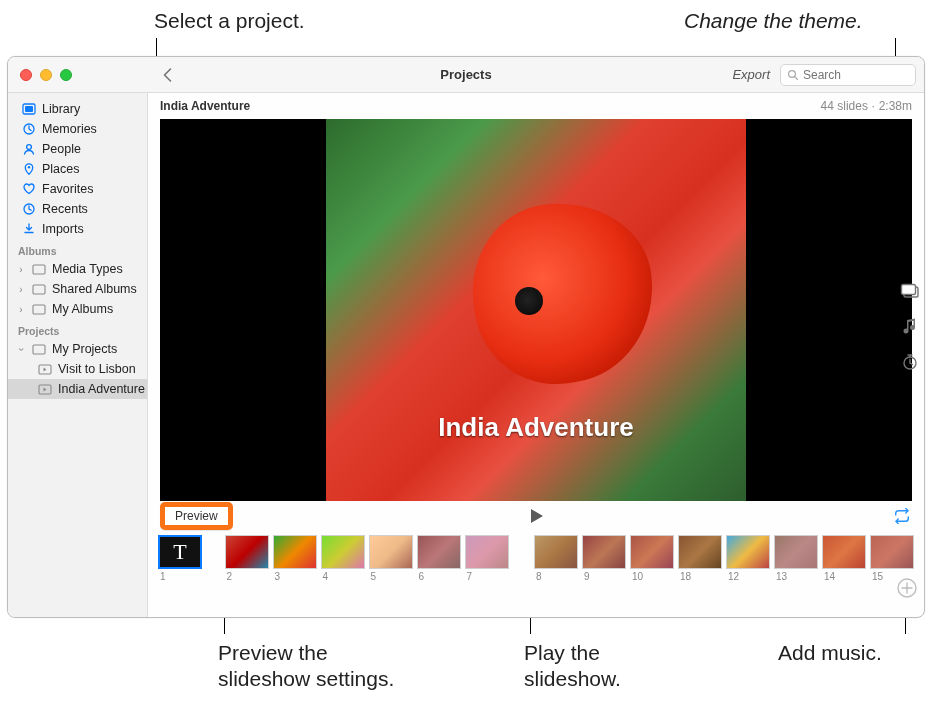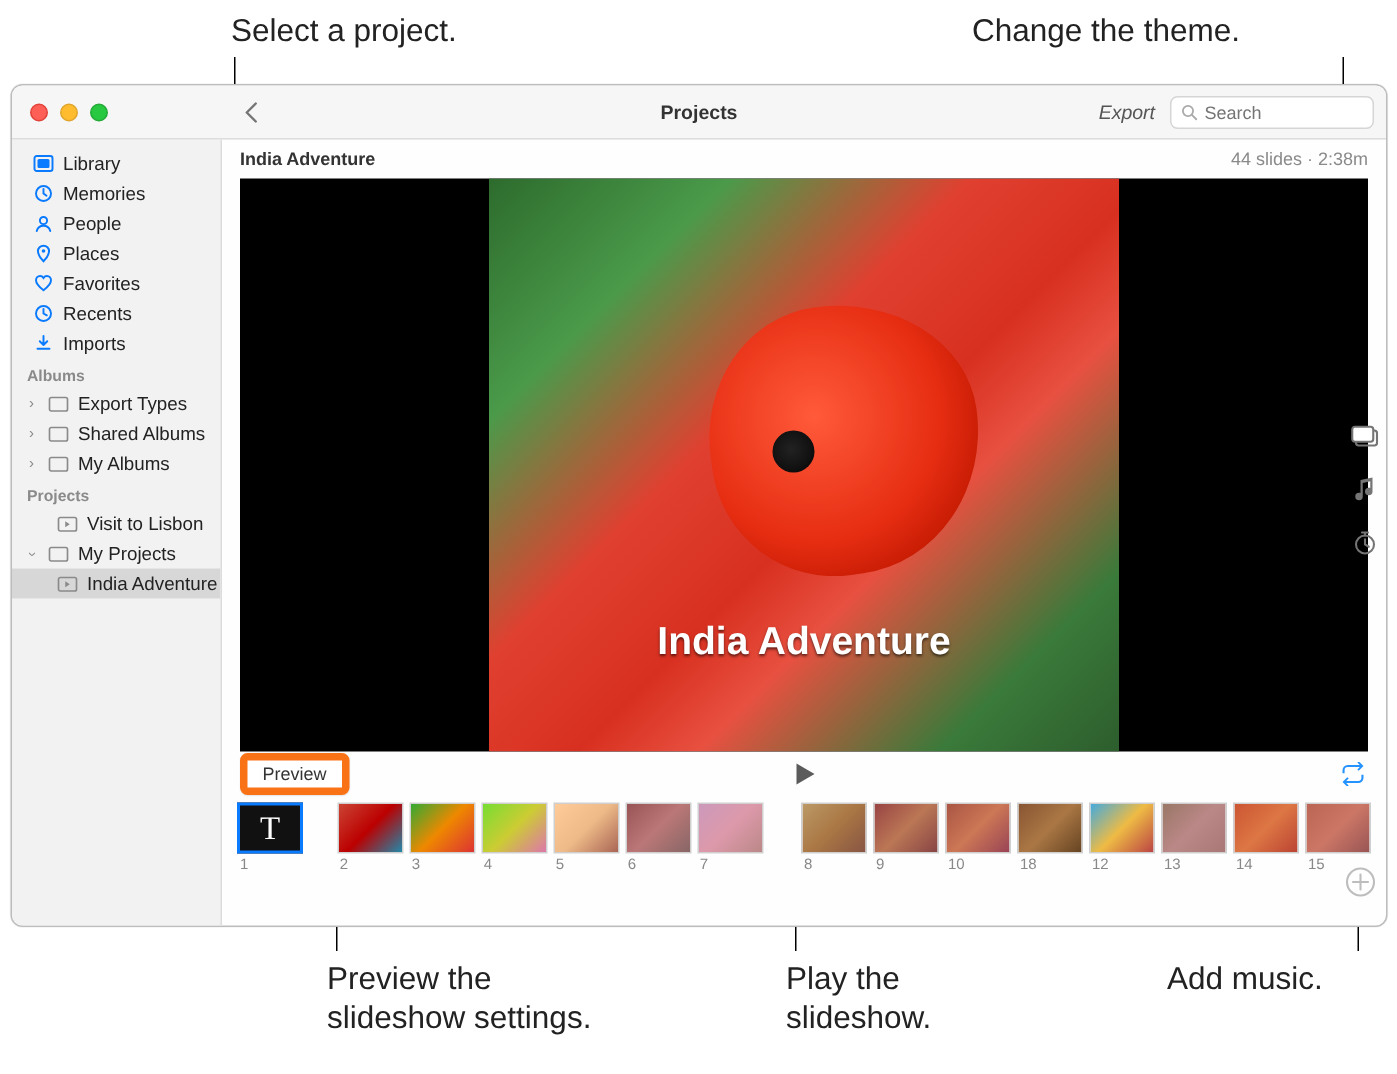--- a/index.html
+++ b/index.html
@@ -283,21 +283,21 @@
     bottom: 18px;
     color: #9a9a9a;
   }
 
   svg { display: block; }
 </style>
 </head>
 <body>
 
 <div class="callout" style="left:154px; top:8px;">Select a project.</div>
-<div class="callout" style="left:648px; top:8px;">Change the theme.</div>
+<div class="callout" style="left:684px; top:8px;font-style:italic;">Change the theme.</div>
 
 <div class="callout" style="left:218px; top:640px;">
   <div>Preview the</div>
   <div>slideshow settings.</div>
 </div>
 <div class="callout" style="left:524px; top:640px;">
   <div>Play the</div>
   <div>slideshow.</div>
 </div>
 <div class="callout" style="left:778px; top:640px;">Add music.</div>
@@ -406,21 +406,21 @@
       </div>
 
       <div class="sb-header">Albums</div>
       <div class="sb-item indent1">
         <span class="sb-chev">›</span>
         <span class="box-icon">
           <svg width="14" height="11" viewBox="0 0 14 11">
               <rect x="1" y="1" width="12" height="9" rx="1.2" stroke="#8a8a8a" stroke-width="1.1" fill="none"></rect>
             </svg>
         </span>
-        <span>Export Types</span>
+        <span>Media Types</span>
       </div>
       <div class="sb-item indent1">
         <span class="sb-chev">›</span>
         <span class="box-icon">
           <svg width="14" height="11" viewBox="0 0 14 11">
               <rect x="1" y="1" width="12" height="9" rx="1.2" stroke="#8a8a8a" stroke-width="1.1" fill="none"></rect>
             </svg>
         </span>
         <span>Shared Albums</span>
       </div>
@@ -428,37 +428,37 @@
         <span class="sb-chev">›</span>
         <span class="box-icon">
           <svg width="14" height="11" viewBox="0 0 14 11">
               <rect x="1" y="1" width="12" height="9" rx="1.2" stroke="#8a8a8a" stroke-width="1.1" fill="none"></rect>
             </svg>
         </span>
         <span>My Albums</span>
       </div>
 
       <div class="sb-header">Projects</div>
+      <div class="sb-item indent1">
+        <span class="sb-chev" style="transform:rotate(90deg);">›</span>
+        <span class="box-icon">
+          <svg width="14" height="11" viewBox="0 0 14 11">
+              <rect x="1" y="1" width="12" height="9" rx="1.2" stroke="#8a8a8a" stroke-width="1.1" fill="none"></rect>
+            </svg>
+        </span>
+        <span>My Projects</span>
+      </div>
       <div class="sb-item indent3">
         <span class="box-icon">
           <svg width="14" height="11" viewBox="0 0 14 11">
               <rect x="1" y="1" width="12" height="9" rx="1.2" stroke="#8a8a8a" stroke-width="1.1" fill="none"></rect>
               <path d="M5.5 3.5v4l3-2z" fill="#8a8a8a"></path>
             </svg>
         </span>
         <span>Visit to Lisbon</span>
-      </div>
-      <div class="sb-item indent1">
-        <span class="sb-chev" style="transform:rotate(90deg);">›</span>
-        <span class="box-icon">
-          <svg width="14" height="11" viewBox="0 0 14 11">
-              <rect x="1" y="1" width="12" height="9" rx="1.2" stroke="#8a8a8a" stroke-width="1.1" fill="none"></rect>
-            </svg>
-        </span>
-        <span>My Projects</span>
       </div>
       <div class="sb-item indent3 selected">
         <span class="box-icon">
           <svg width="14" height="11" viewBox="0 0 14 11">
               <rect x="1" y="1" width="12" height="9" rx="1.2" stroke="#8a8a8a" stroke-width="1.1" fill="none"></rect>
               <path d="M5.5 3.5v4l3-2z" fill="#8a8a8a"></path>
             </svg>
         </span>
         <span>India Adventure</span>
       </div>

